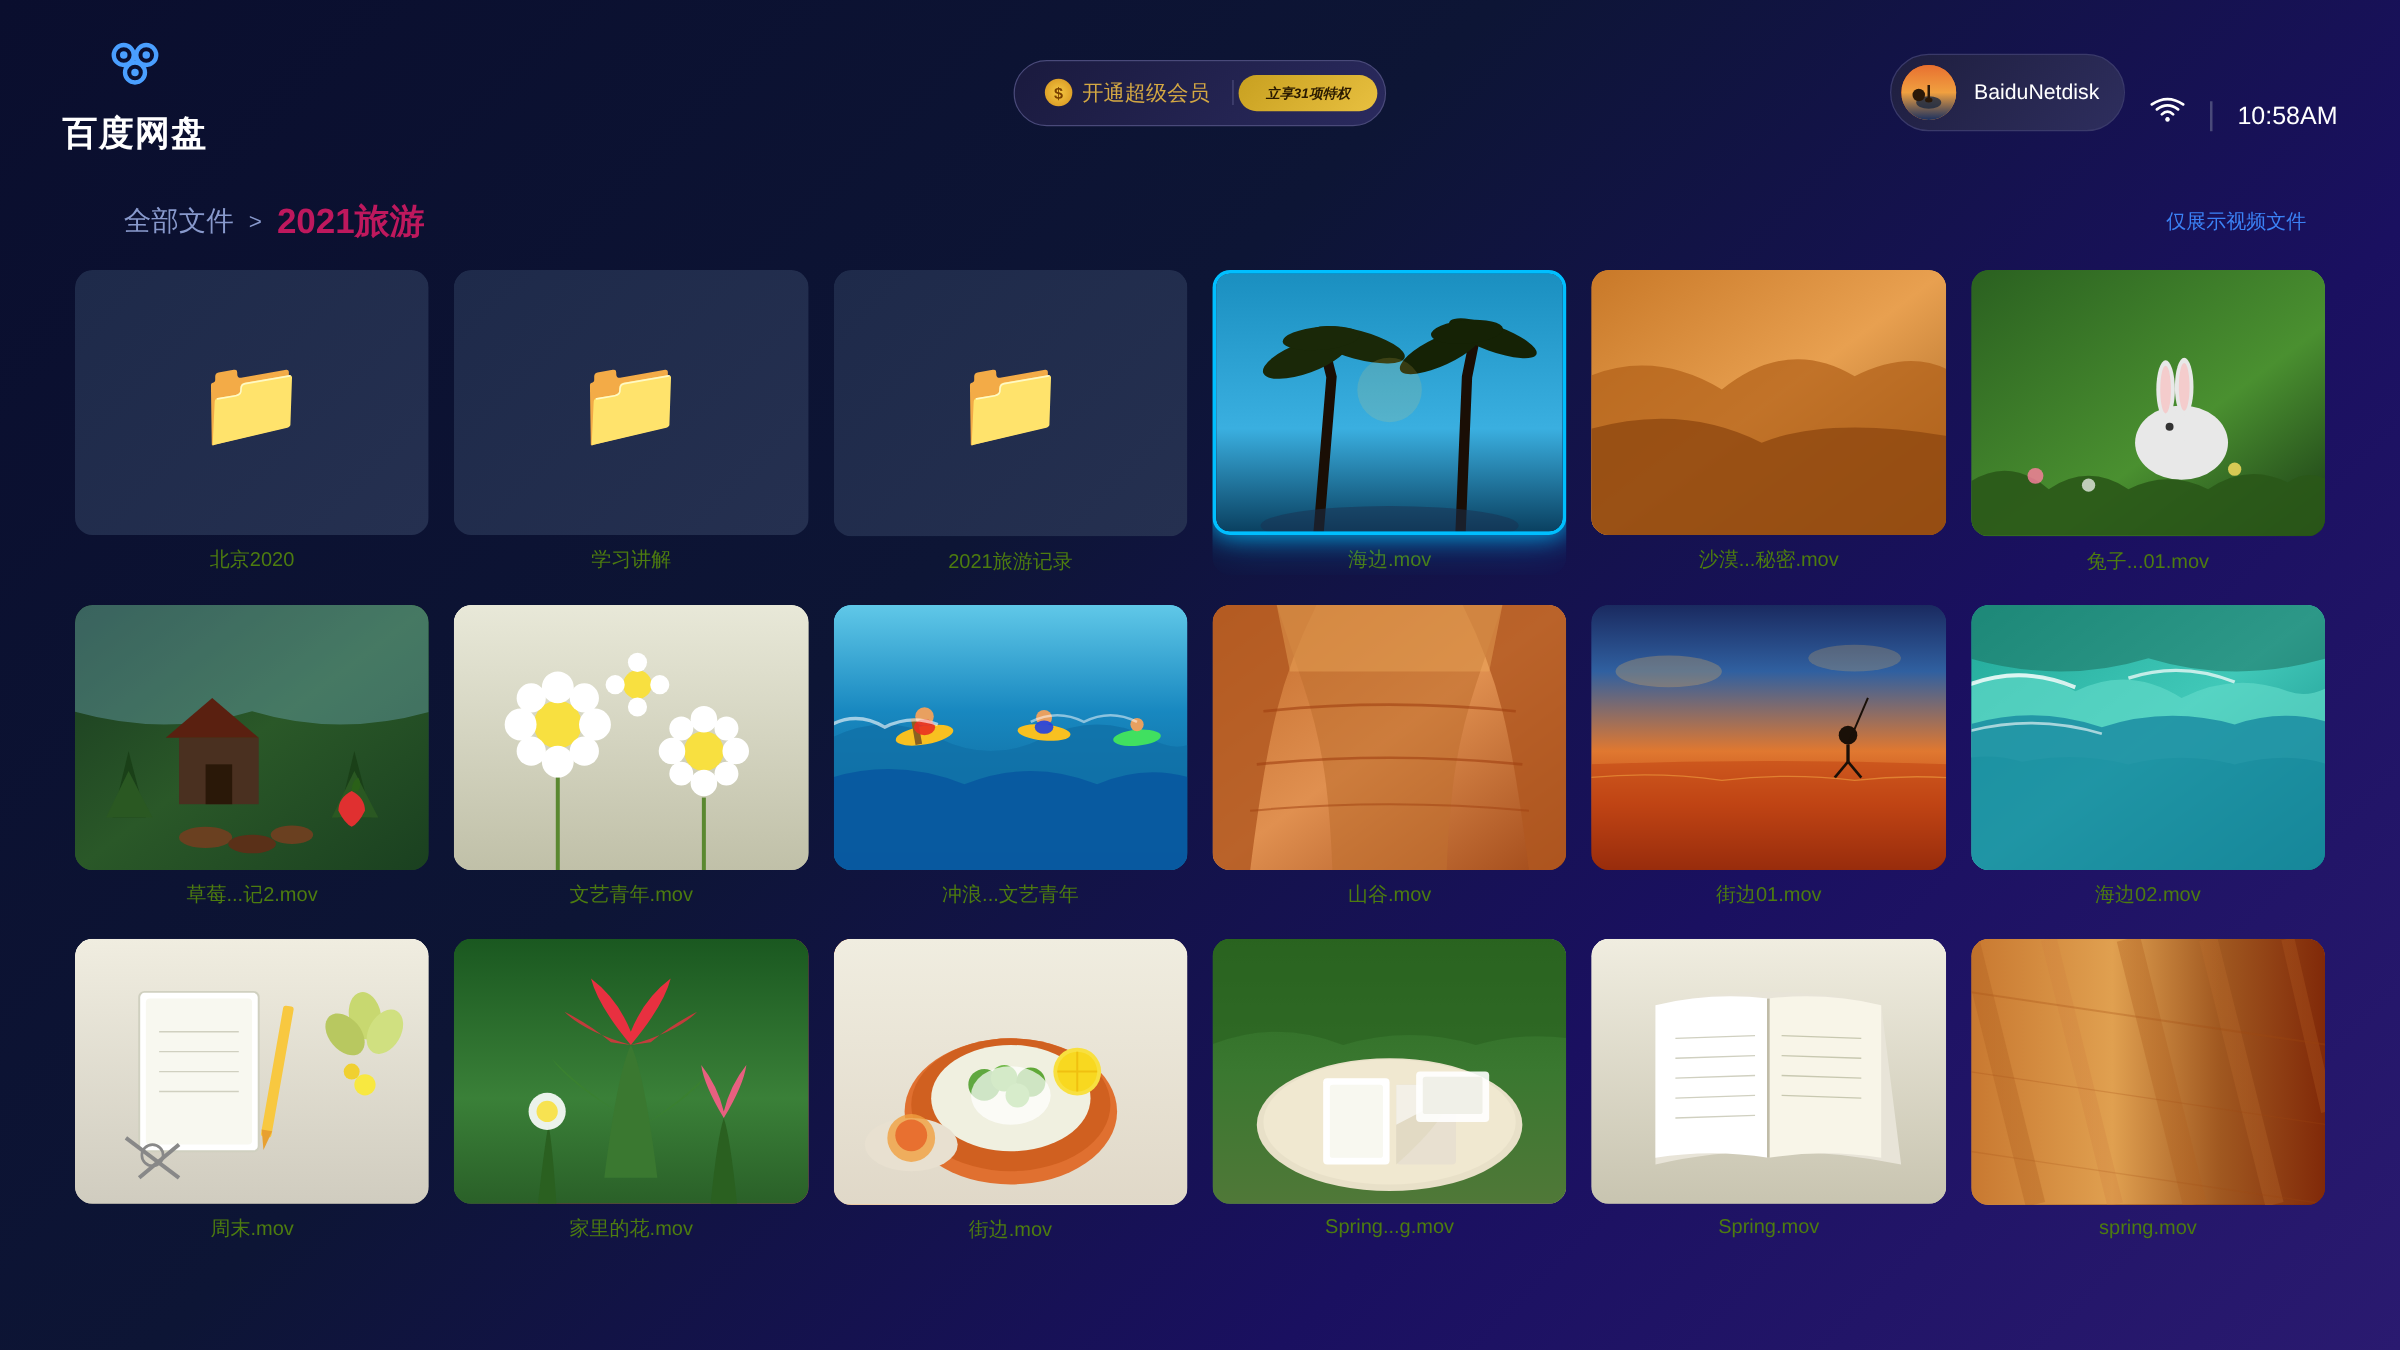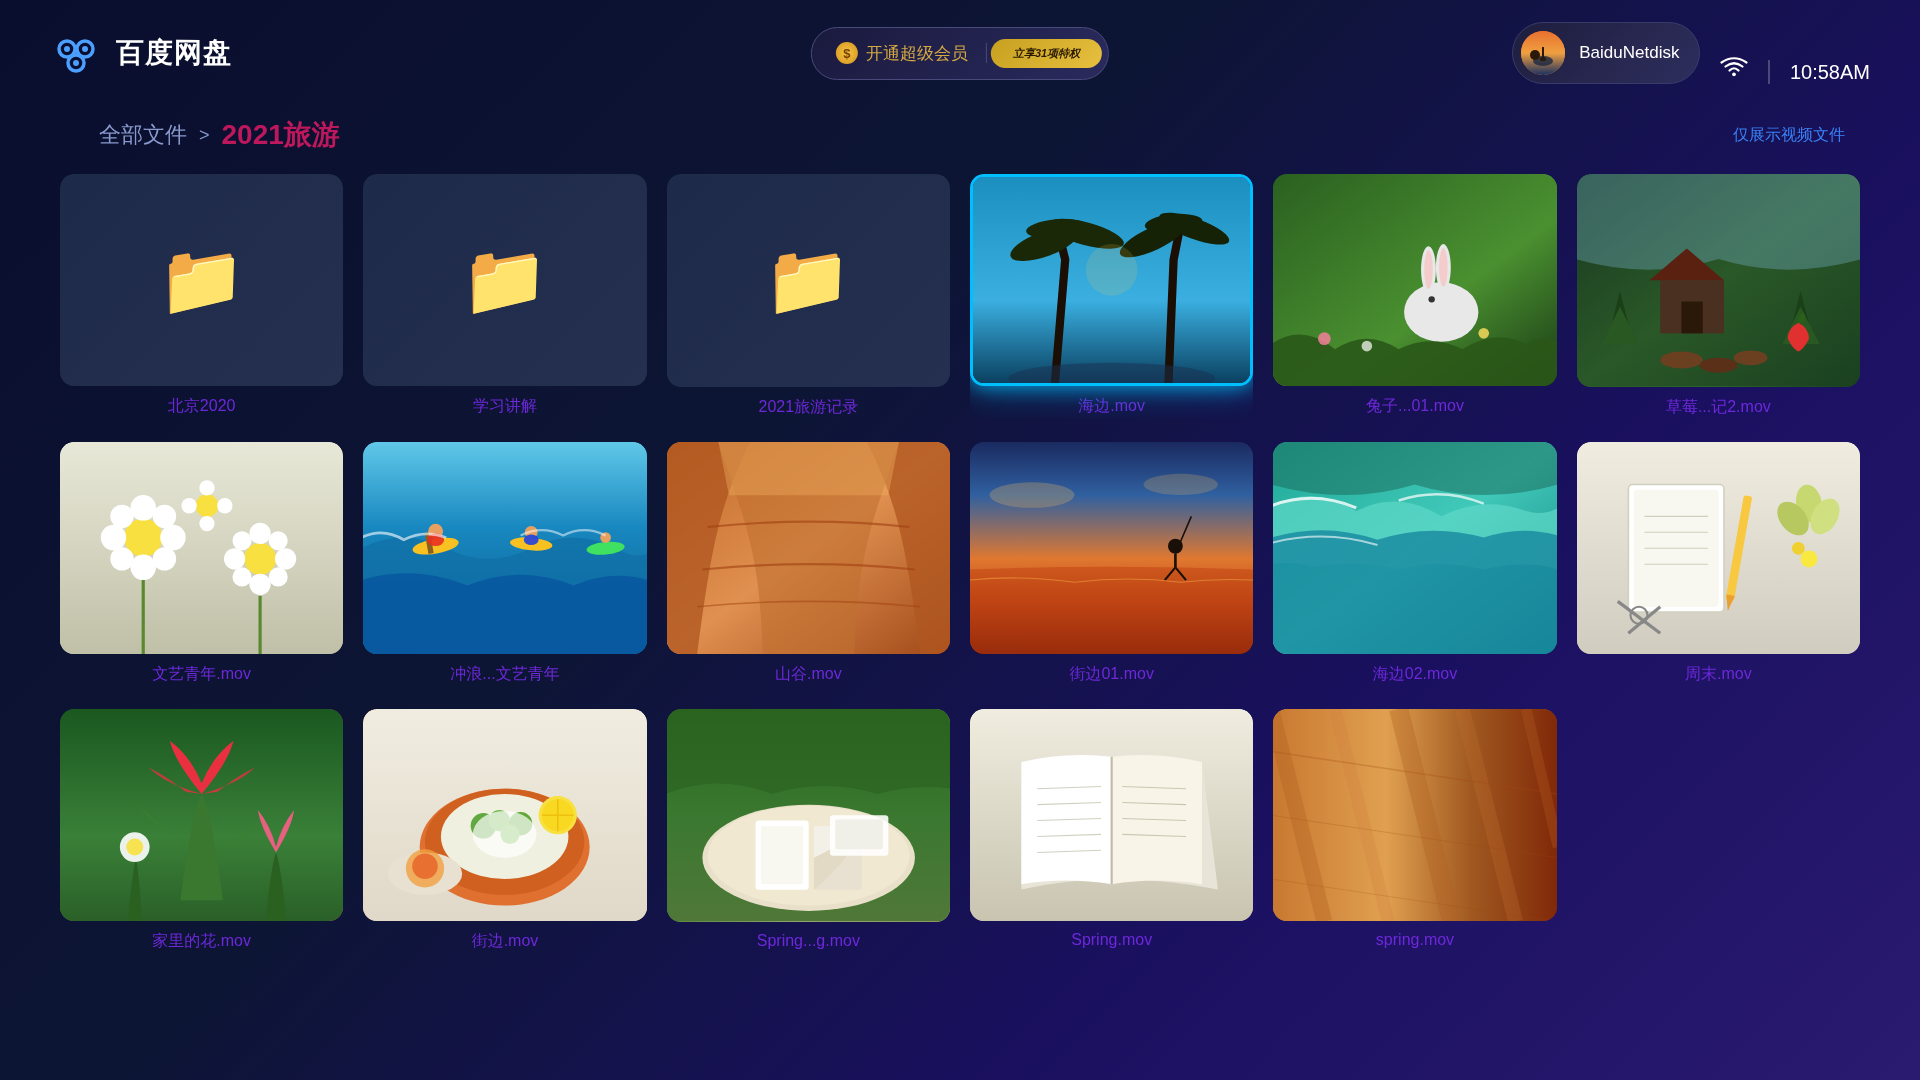--- a/index.html
+++ b/index.html
@@ -19,20 +19,21 @@
       display: flex;
       align-items: center;
       padding: 22px 50px;
       position: relative;
     }
 
     .logo {
       display: flex;
       align-items: center;
       gap: 14px;
+      flex-direction: column;
     }
 
     .logo-icon {
       width: 52px;
       height: 52px;
     }
 
     .logo-text {
       font-size: 28px;
       font-weight: 600;
@@ -220,21 +221,21 @@
       height: 100%;
     }
 
     .folder-icon {
       font-size: 70px;
     }
 
     .file-label {
       margin-top: 10px;
       font-size: 16px;
-      color: #6d28d9;
+      color: #4d7c0f;
       text-align: center;
       white-space: nowrap;
       overflow: hidden;
       text-overflow: ellipsis;
       max-width: 100%;
       padding: 0 4px;
     }
 
     
     .beach-scene {
@@ -452,20 +453,39 @@
 
           <circle cx="135" cy="90" r="25" fill="#ffd060" opacity="0.15"></circle>
 
           <ellipse cx="135" cy="195" rx="100" ry="15" fill="#1a3050" opacity="0.5"></ellipse>
         </svg>
       </div>
     </div>
     <span class="file-label">海边.mov</span>
   </div>
 
+  <div class="grid-item">
+    <div class="thumbnail">
+      <div class="desert-scene">
+        <svg width="100%" height="100%" viewBox="0 0 270 200" preserveAspectRatio="xMidYMid slice">
+          <defs>
+            <linearGradient id="desertGrad" x1="0" y1="0" x2="1" y2="1">
+              <stop offset="0%" stop-color="#c87828"></stop>
+              <stop offset="50%" stop-color="#e8a050"></stop>
+              <stop offset="100%" stop-color="#a06020"></stop>
+            </linearGradient>
+          </defs>
+          <rect width="270" height="200" fill="url(#desertGrad)"></rect>
+          <path d="M0,80 Q50,60 100,90 Q150,50 200,80 Q240,60 270,75 L270,200 L0,200 Z" fill="#b06018" opacity="0.7"></path>
+          <path d="M0,120 Q70,100 130,130 Q180,110 270,125 L270,200 L0,200 Z" fill="#904810" opacity="0.8"></path>
+        </svg>
+      </div>
+    </div>
+    <span class="file-label">沙漠...秘密.mov</span>
+  </div>
 
   <div class="grid-item">
     <div class="thumbnail">
       <div class="rabbit-scene">
         <svg width="100%" height="100%" viewBox="0 0 270 200" preserveAspectRatio="xMidYMid slice">
           <defs>
             <linearGradient id="rabbitGrad" x1="0" y1="0" x2="1" y2="1">
               <stop offset="0%" stop-color="#2a6020"></stop>
               <stop offset="60%" stop-color="#4a9030"></stop>
               <stop offset="100%" stop-color="#1a3a15"></stop>

